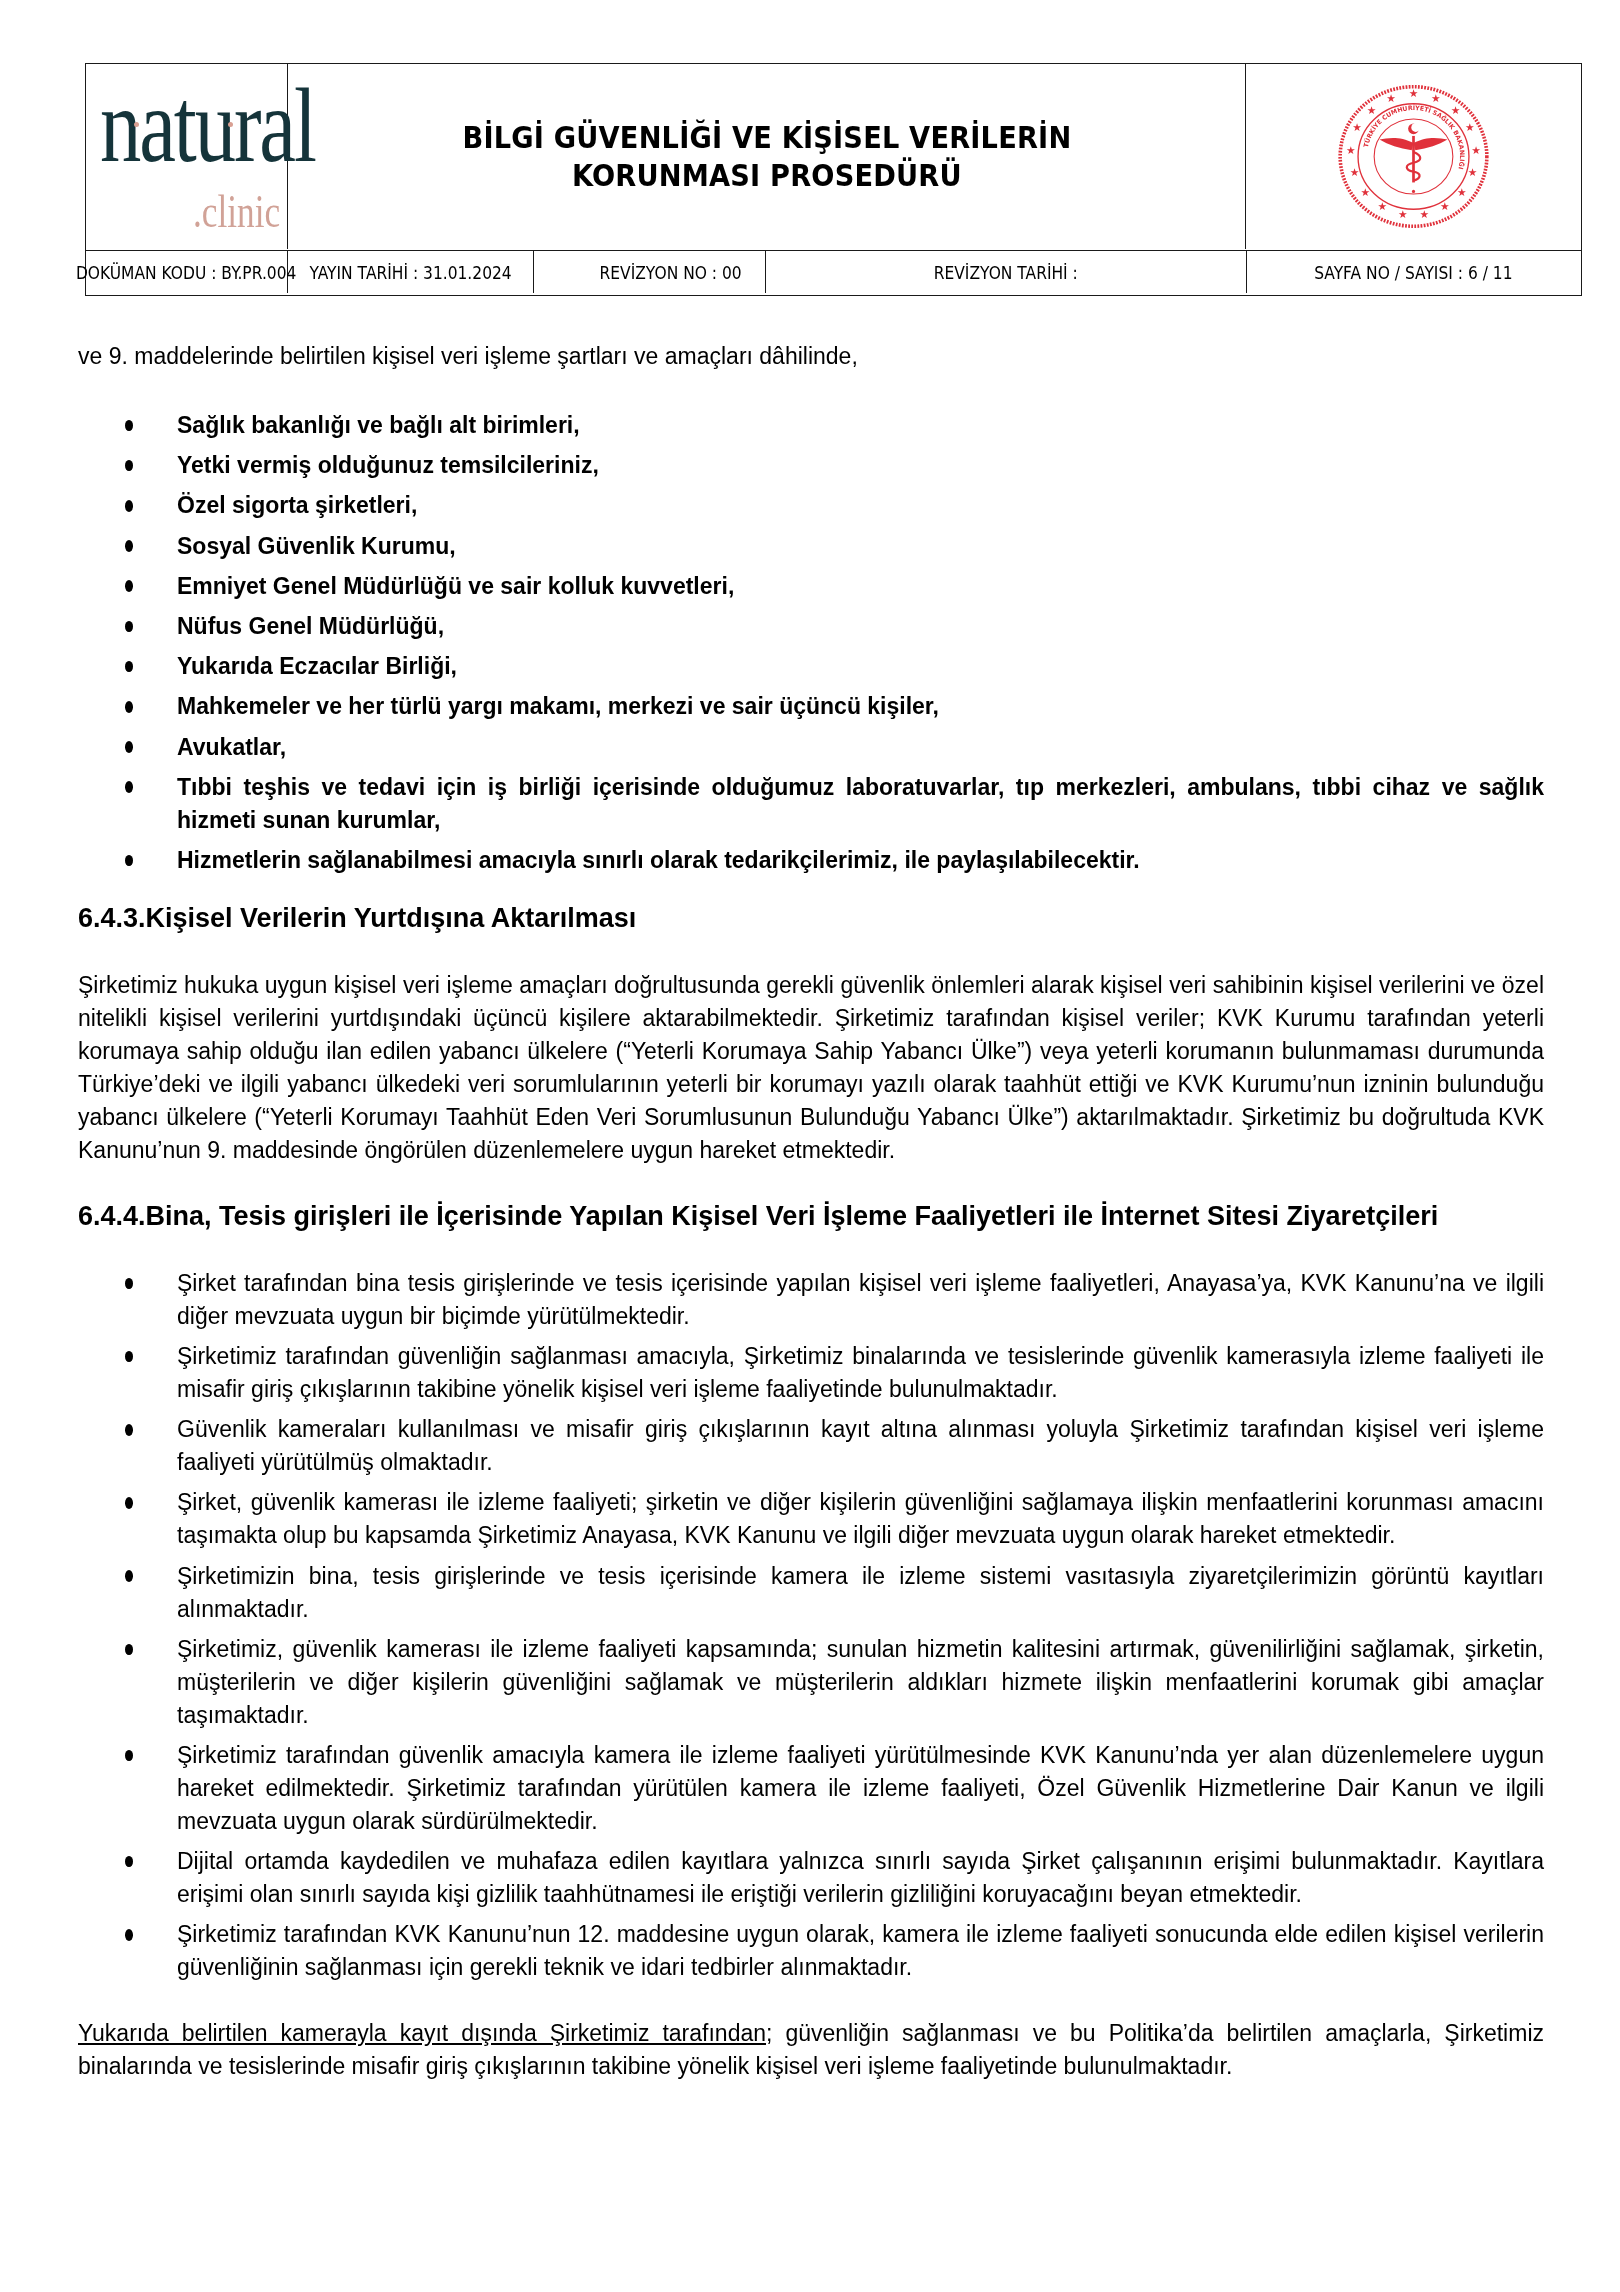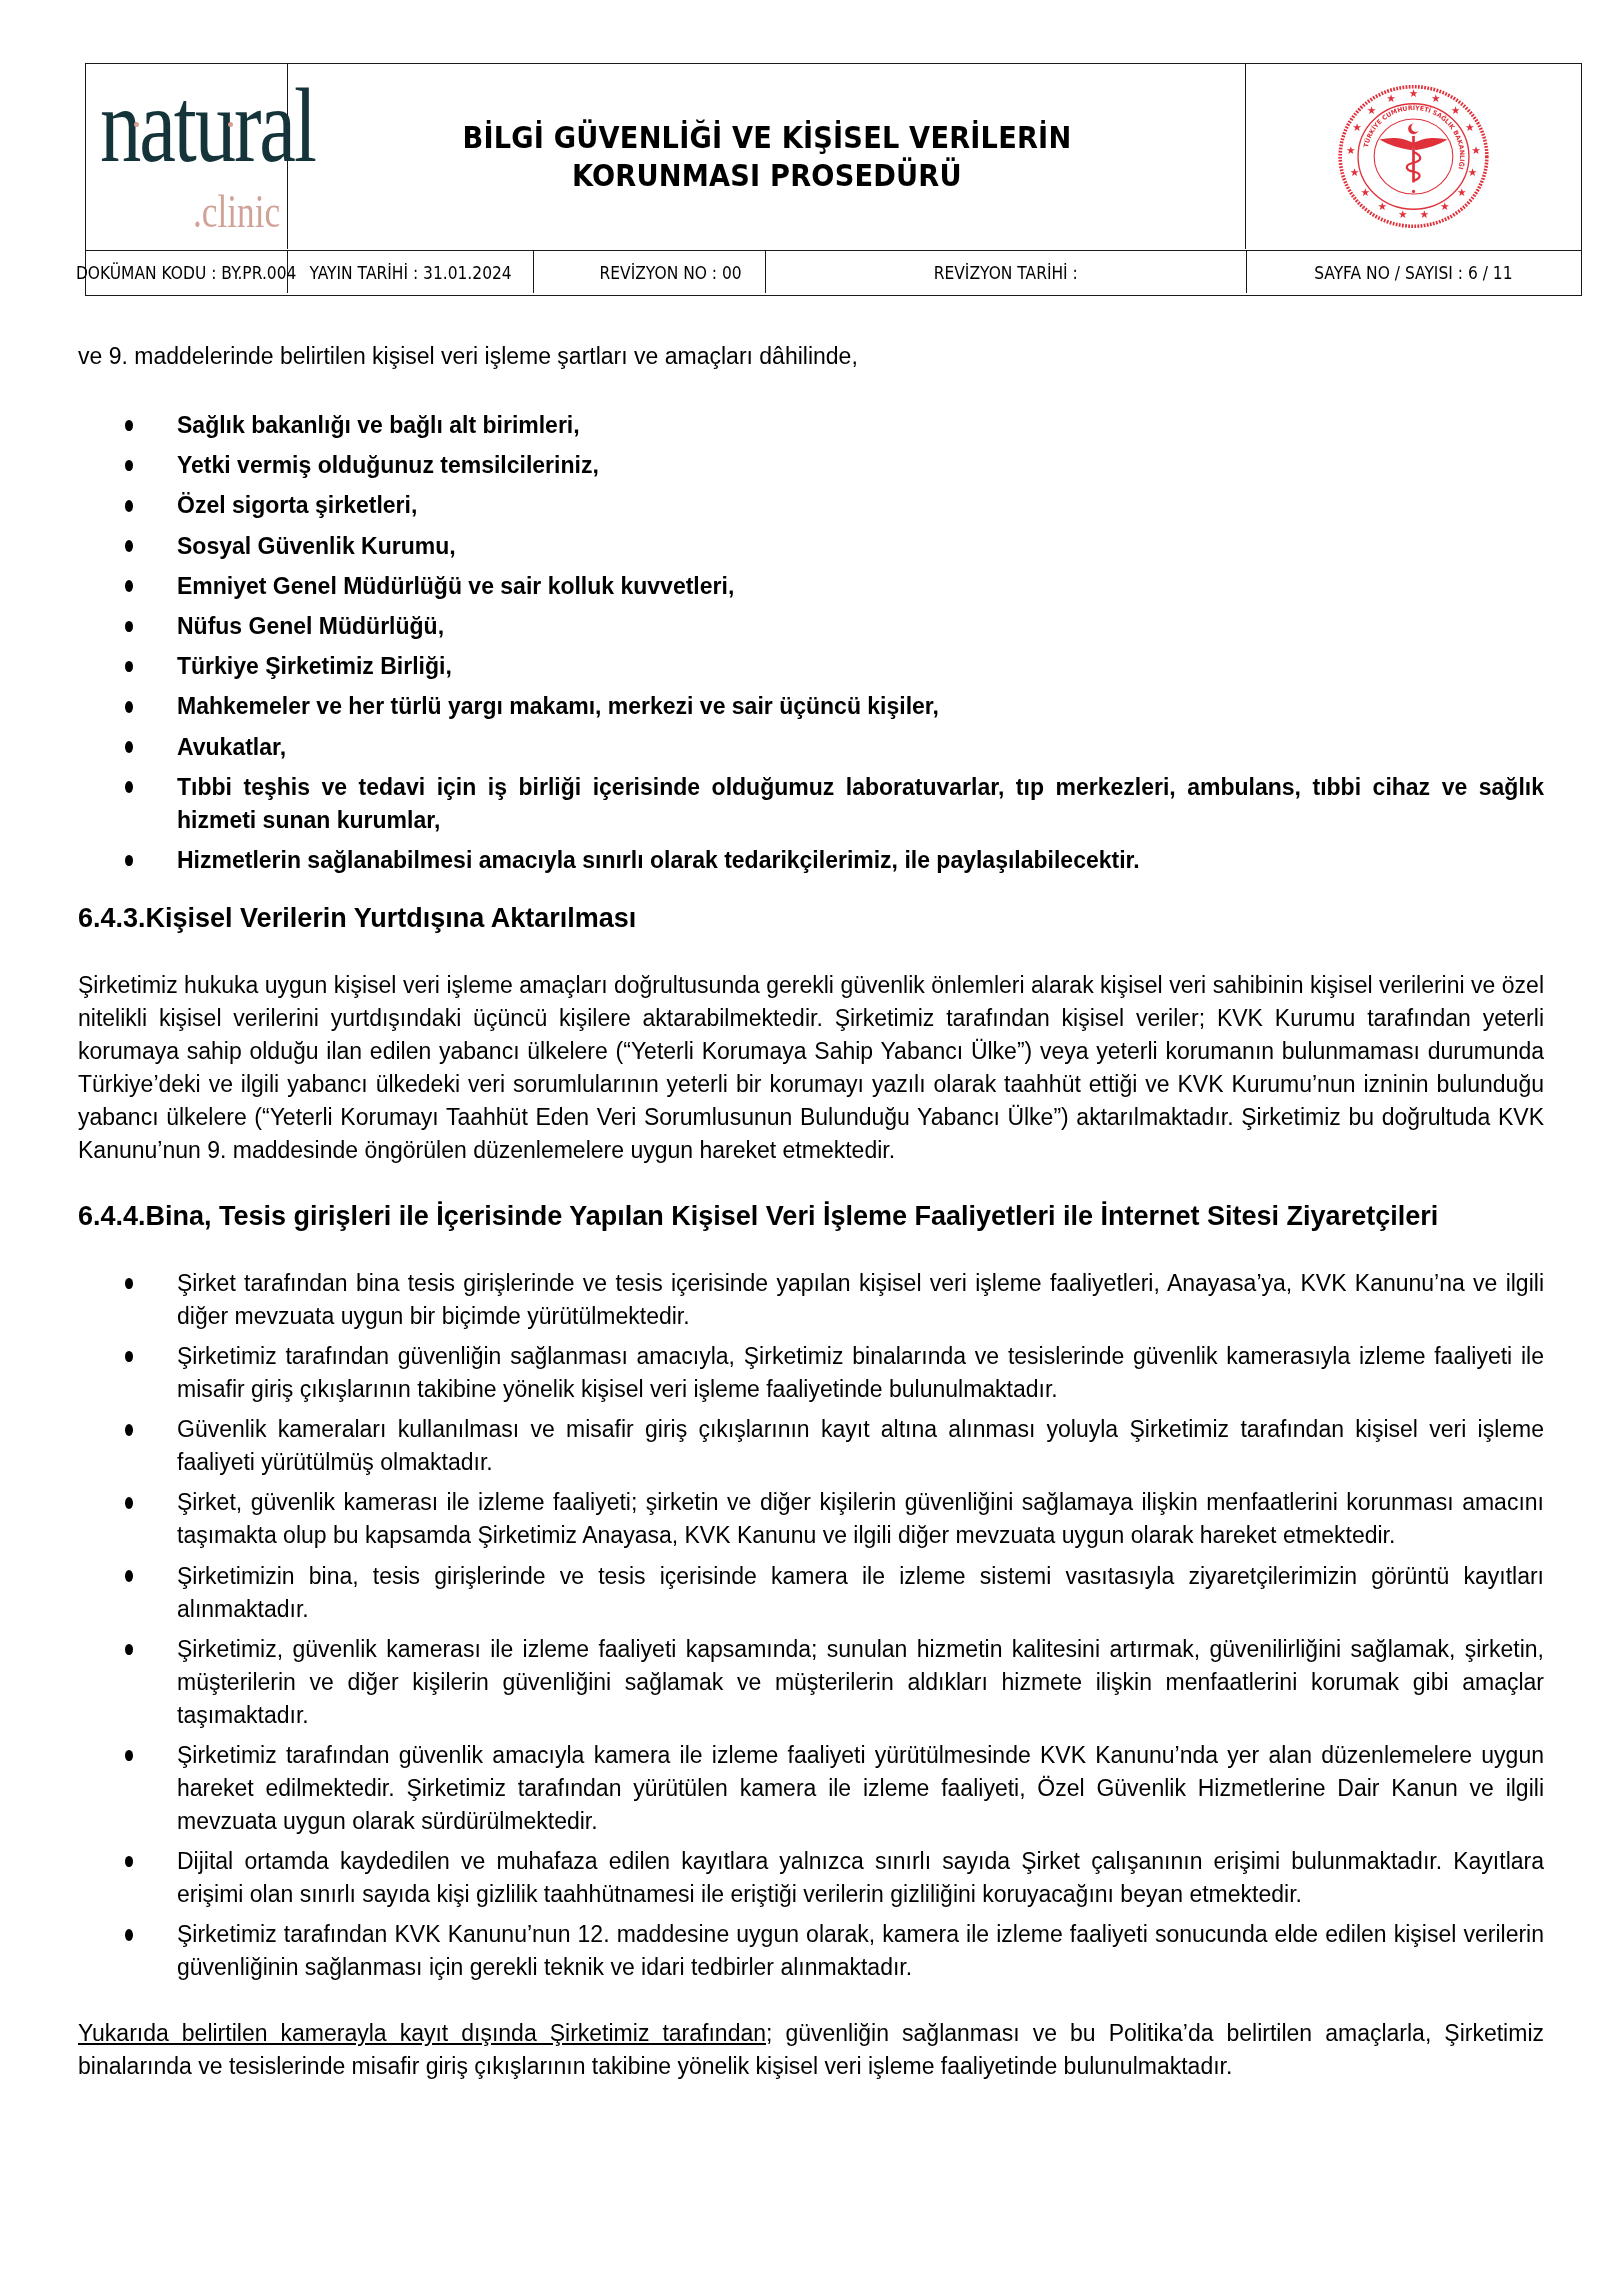--- a/index.html
+++ b/index.html
@@ -136,21 +136,21 @@
 <div class="content">
   <p class="para lead">ve 9. maddelerinde belirtilen kişisel veri işleme şartları ve amaçları dâhilinde,</p>
 
   <ul class="blist list1">
     <li><span class="bullet"></span><span>Sağlık bakanlığı ve bağlı alt birimleri,</span></li>
     <li><span class="bullet"></span><span>Yetki vermiş olduğunuz temsilcileriniz,</span></li>
     <li><span class="bullet"></span><span>Özel sigorta şirketleri,</span></li>
     <li><span class="bullet"></span><span>Sosyal Güvenlik Kurumu,</span></li>
     <li><span class="bullet"></span><span>Emniyet Genel Müdürlüğü ve sair kolluk kuvvetleri,</span></li>
     <li><span class="bullet"></span><span>Nüfus Genel Müdürlüğü,</span></li>
-    <li><span class="bullet"></span><span>Türkiye Şirketimiz Birliği,</span></li>
+    <li><span class="bullet"></span><span>Yukarıda Eczacılar Birliği,</span></li>
     <li><span class="bullet"></span><span>Mahkemeler ve her türlü yargı makamı, merkezi ve sair üçüncü kişiler,</span></li>
     <li><span class="bullet"></span><span>Avukatlar,</span></li>
     <li><span class="bullet"></span><span>Tıbbi teşhis ve tedavi için iş birliği içerisinde olduğumuz laboratuvarlar, tıp merkezleri, ambulans, tıbbi cihaz ve sağlık hizmeti sunan kurumlar,</span></li>
     <li><span class="bullet"></span><span>Hizmetlerin sağlanabilmesi amacıyla sınırlı olarak tedarikçilerimiz, ile paylaşılabilecektir.</span></li>
   </ul>
 
   <div class="h-sec">6.4.3.Kişisel Verilerin Yurtdışına Aktarılması</div>
   <p class="para sec2">Şirketimiz hukuka uygun kişisel veri işleme amaçları doğrultusunda gerekli güvenlik önlemleri alarak kişisel veri sahibinin kişisel verilerini ve özel nitelikli kişisel verilerini yurtdışındaki üçüncü kişilere aktarabilmektedir. Şirketimiz tarafından kişisel veriler; KVK Kurumu tarafından yeterli korumaya sahip olduğu ilan edilen yabancı ülkelere (“Yeterli Korumaya Sahip Yabancı Ülke”) veya yeterli korumanın bulunmaması durumunda Türkiye’deki ve ilgili yabancı ülkedeki veri sorumlularının yeterli bir korumayı yazılı olarak taahhüt ettiği ve KVK Kurumu’nun izninin bulunduğu yabancı ülkelere (“Yeterli Korumayı Taahhüt Eden Veri Sorumlusunun Bulunduğu Yabancı Ülke”) aktarılmaktadır. Şirketimiz bu doğrultuda KVK Kanunu’nun 9. maddesinde öngörülen düzenlemelere uygun hareket etmektedir.</p>
 
   <div class="h-sec" style="margin-top:0;">6.4.4.Bina, Tesis girişleri ile İçerisinde Yapılan Kişisel Veri İşleme Faaliyetleri ile İnternet Sitesi Ziyaretçileri</div>

